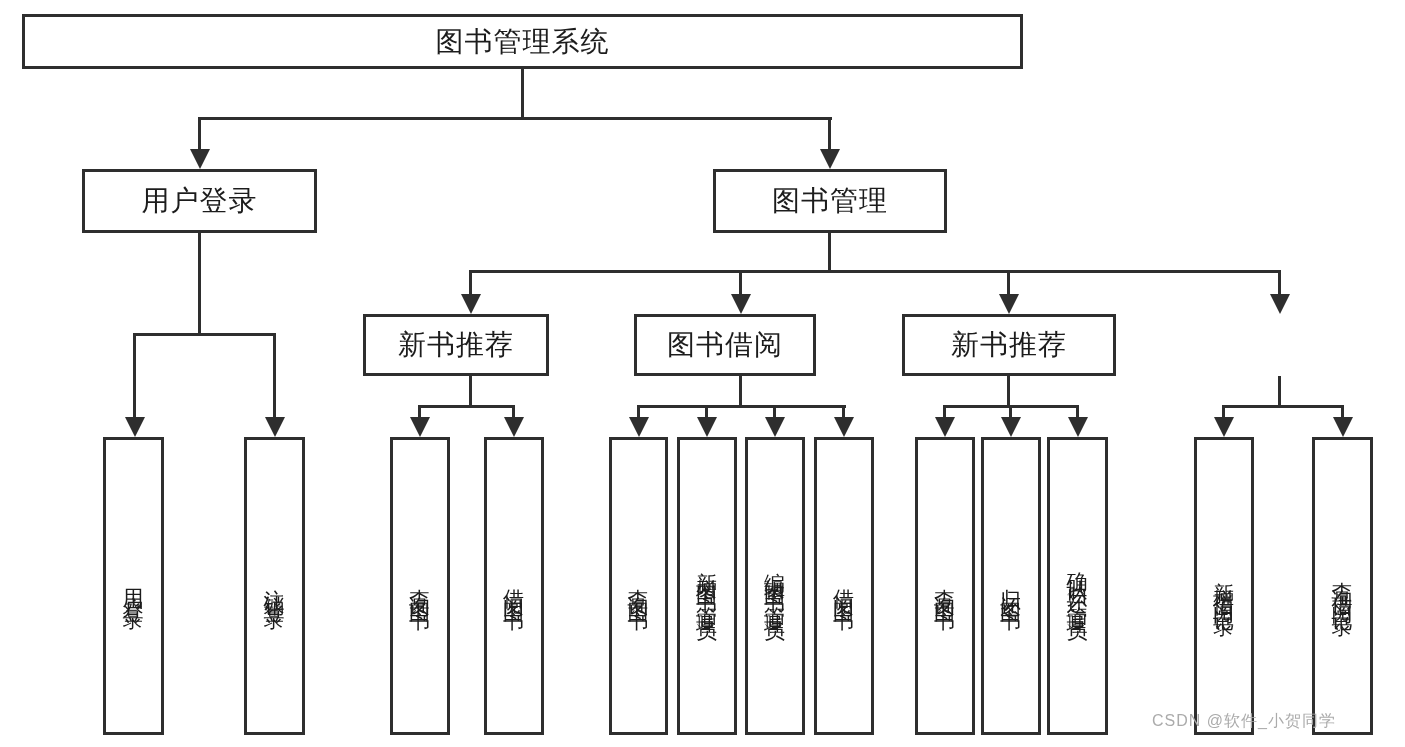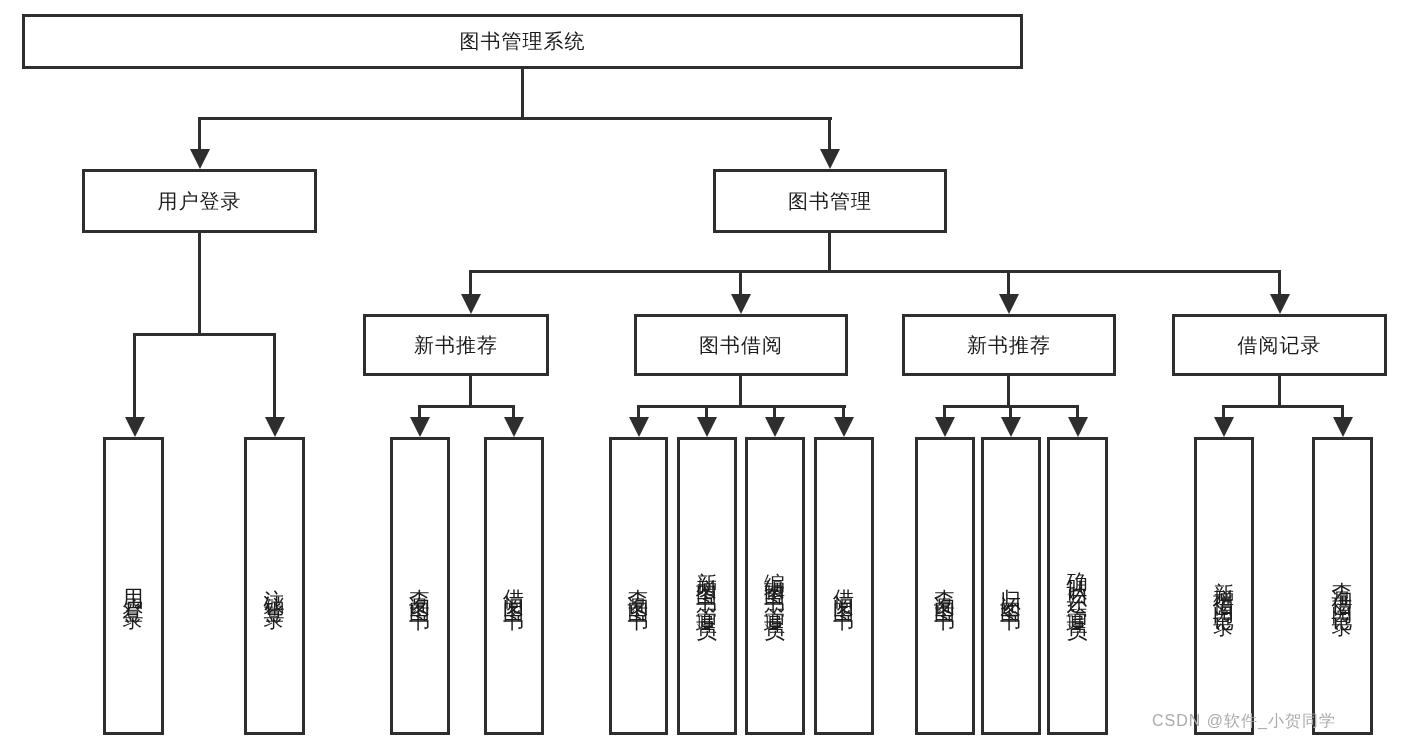--- a/index.html
+++ b/index.html
@@ -13,21 +13,21 @@
   }
   .box {
     position: absolute;
     box-sizing: border-box;
     background: #ffffff;
     border: 3px solid #2e2e2e;
     display: flex;
     align-items: center;
     justify-content: center;
     color: #1c1c1c;
-    font-size: 20px;
+    font-size: 28px;
     letter-spacing: 1px;
     z-index: 2;
   }
   .leaf { font-size: 21px; }
   .vtext {
     writing-mode: vertical-rl;
     line-height: 1;
     letter-spacing: 7px;
     white-space: nowrap;
   }
@@ -95,28 +95,25 @@
   <div class="vline" style="left:828px; top:233px; height:39px;"></div>
   <div class="hline" style="left:469px; top:270px; width:812px;"></div>
   <div class="arrow" style="left:469px; top:270px; height:24px;"></div>
   <div class="arrow" style="left:739px; top:270px; height:24px;"></div>
   <div class="arrow" style="left:1007px; top:270px; height:24px;"></div>
   <div class="arrow" style="left:1278px; top:270px; height:24px;"></div>
 
   <div class="box" style="left:363px; top:314px; width:186px; height:62px;">
     <span>新书推荐</span>
   </div>
-  <div class="box" style="left:634px; top:314px; width:214px; height:62px;">
+  <div class="box" style="left:634px; top:314px; width:182px; height:62px;">
     <span>图书借阅</span>
   </div>
   <div class="box" style="left:902px; top:314px; width:214px; height:62px;">
     <span>新书推荐</span>
-  </div>
-  <div class="box" style="left:1172px; top:314px; width:215px; height:62px;">
-    <span>借阅记录</span>
   </div>
 
   <div class="vline" style="left:469px; top:376px; height:31px;"></div>
   <div class="hline" style="left:418px; top:405px; width:97px;"></div>
   <div class="arrow" style="left:418px; top:405px; height:12px;"></div>
   <div class="arrow" style="left:512px; top:405px; height:12px;"></div>
 
   <div class="vline" style="left:739px; top:376px; height:31px;"></div>
   <div class="hline" style="left:637px; top:405px; width:209px;"></div>
   <div class="arrow" style="left:637px; top:405px; height:12px;"></div>

